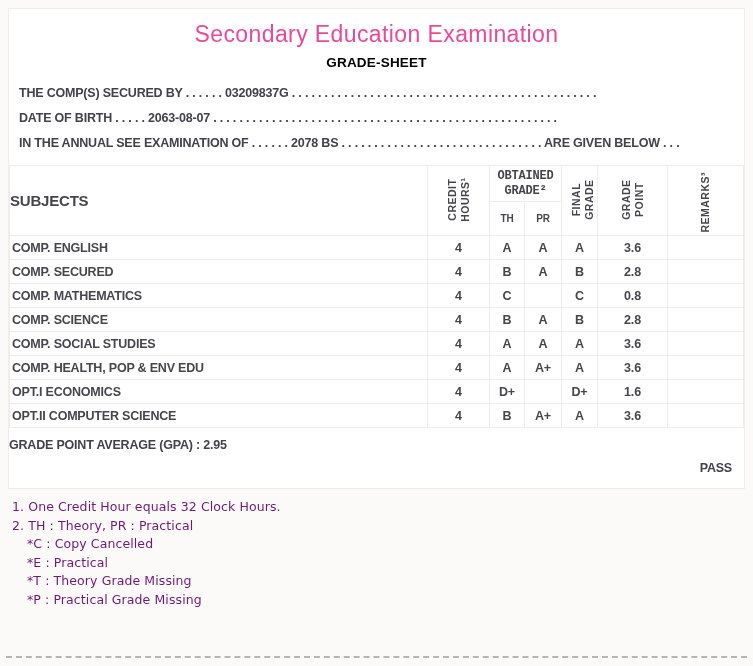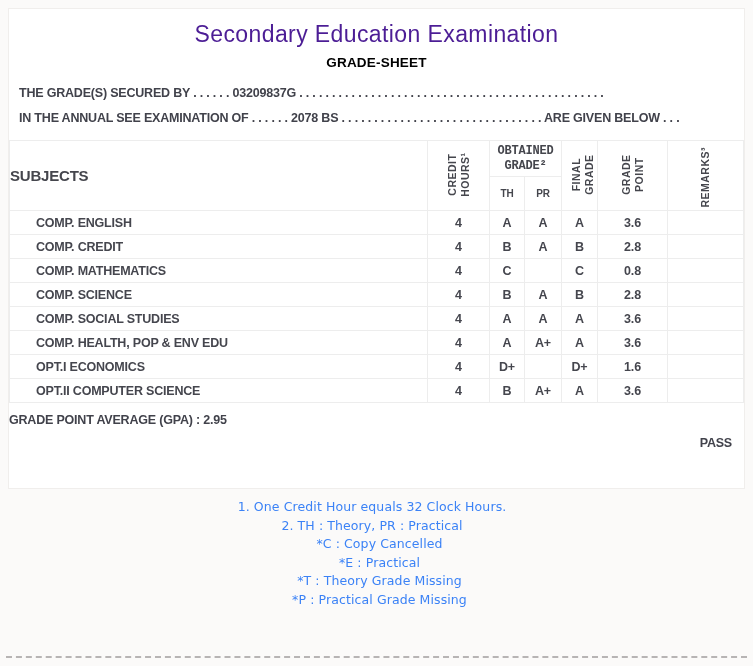--- a/index.html
+++ b/index.html
@@ -10,21 +10,21 @@
     position:relative;overflow:hidden;
     color:#43444c;
   }
   .card{
     position:absolute;left:8px;top:8px;width:737px;height:481px;
     background:#ffffff;border:1px solid #f0eeec;box-sizing:border-box;
   }
   .title{
     margin-top:12px;text-align:center;
     font-size:23px;font-weight:400;letter-spacing:0.4px;
-    color:#4c1d95;
+    color:#ec4899;
   }
   .subtitle{
     margin-top:7px;text-align:center;
     font-size:13.5px;font-weight:700;letter-spacing:0.2px;
     color:#000000;
   }
   .info{margin:10px 0 0 10px;}
   .info-line{
     height:25px;display:flex;align-items:center;
     font-size:12.5px;font-weight:700;letter-spacing:-0.2px;
@@ -53,52 +53,53 @@
     text-align:center;vertical-align:middle;
     font-size:12px;letter-spacing:-0.2px;line-height:1.25;
     padding:0 4px;
     font-family:Liberation Mono, monospace;
   }
   .th-sub{text-align:center;vertical-align:middle;font-size:10px;letter-spacing:-0.2px;}
   tbody td{
     height:24px;text-align:center;vertical-align:middle;
     font-size:12.5px;font-weight:700;letter-spacing:-0.2px;color:#45464e;
   }
-  tbody td.subject{text-align:left;padding-left:26px;}
+  tbody td.subject{text-align:left;padding-left:2px;}
   .gpa{
     margin-top:10px;text-align:left;padding-right:12px;
     font-size:12.5px;font-weight:700;letter-spacing:-0.2px;color:#41424b;
   }
   .result{
     margin-top:9px;text-align:right;padding-right:12px;
     font-size:12.5px;font-weight:700;letter-spacing:-0.2px;color:#41424b;
   }
   .footnotes{
     position:absolute;left:12px;top:498px;width:720px;
     font-family:"DejaVu Sans",sans-serif;font-size:12.5px;
-    color:#3b82f6;letter-spacing:0.1px;text-align:center;
+    color:#701a75;letter-spacing:0.1px;
   }
   .fn{height:18.5px;line-height:18.5px;white-space:nowrap;}
   .fn.sub{padding-left:15px;}
   .dashed{
     position:absolute;left:6px;right:6px;top:656px;height:0;
     border-top:2px dashed #b7b4b4;
   }
 </style>
 </head>
 <body>
 
 <div class="page">
 
   <div class="card">
     <div class="title">Secondary Education Examination</div>
     <div class="subtitle">GRADE-SHEET</div>
 
     <div class="info">
-      <div class="info-line">THE GRADE(S) SECURED BY . . . . . . 03209837G . . . . . . . . . . . . . . . . . . . . . . . . . . . . . . . . . . . . . . . . . . . . . . .</div>
+      <div class="info-line">THE COMP(S) SECURED BY . . . . . . 03209837G . . . . . . . . . . . . . . . . . . . . . . . . . . . . . . . . . . . . . . . . . . . . . . .</div>
+      <div class="info-line">DATE OF BIRTH . . . . . 2063-08-07 . . . . . . . . . . . . . . . . . . . . . . . . . . . . . . . . . . . . . . . . . . . . . . . . . . . . .</div>
       <div class="info-line">IN THE ANNUAL SEE EXAMINATION OF . . . . . . 2078 BS . . . . . . . . . . . . . . . . . . . . . . . . . . . . . . . ARE GIVEN BELOW . . .</div>
     </div>
 
     <table class="grades">
       <colgroup>
         <col style="width:418px">
         <col style="width:62px">
         <col style="width:35px">
         <col style="width:37px">
         <col style="width:36px">
@@ -126,21 +127,21 @@
         <tr>
           <td class="subject">COMP. ENGLISH</td>
           <td>4</td>
           <td>A</td>
           <td>A</td>
           <td>A</td>
           <td>3.6</td>
           <td></td>
         </tr>
         <tr>
-          <td class="subject">COMP. CREDIT</td>
+          <td class="subject">COMP. SECURED</td>
           <td>4</td>
           <td>B</td>
           <td>A</td>
           <td>B</td>
           <td>2.8</td>
           <td></td>
         </tr>
         <tr>
           <td class="subject">COMP. MATHEMATICS</td>
           <td>4</td>

